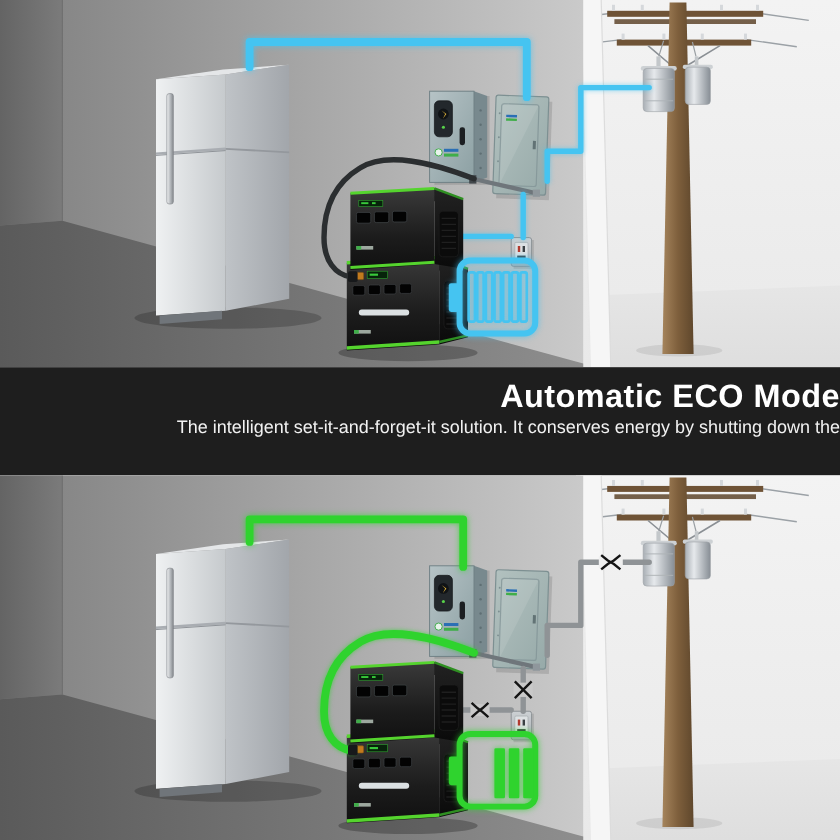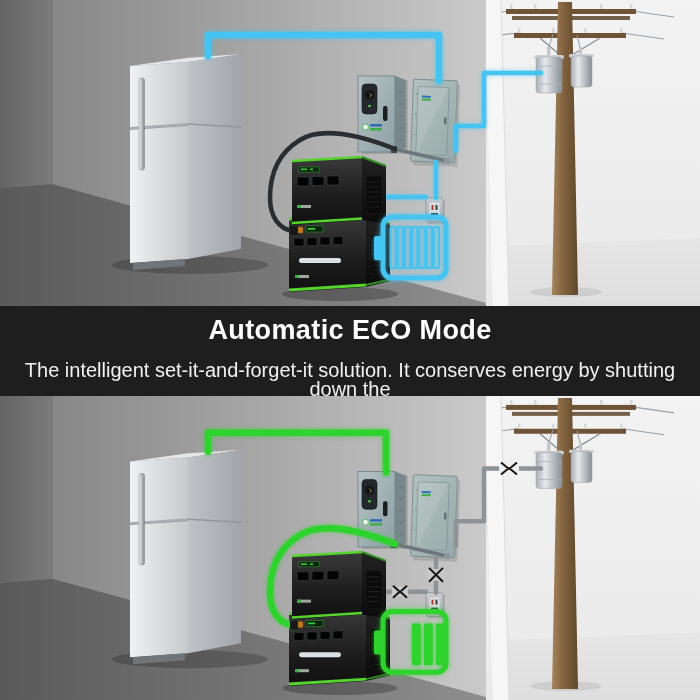--- a/index.html
+++ b/index.html
@@ -6,23 +6,23 @@
   body{width:700px;height:700px;position:relative;overflow:hidden;
        background:#dddddd;font-family:"Liberation Sans",sans-serif}
   .panel{position:absolute;left:0;width:700px;overflow:hidden}
   #panel-top{top:0;height:306px}
   #panel-bottom{top:396px;height:304px}
   .panel svg.scene{display:block;width:700px;height:100%}
 
   
   #banner{position:absolute;left:0;top:306px;width:700px;height:90px;
           background:var(--banner-bg,#1e1e1e);color:var(--banner-text,#fff);
-          text-align:center;overflow:hidden}
+          text-align:right;overflow:hidden}
   .banner-title{font-size:27px;font-weight:bold;margin-top:9px;letter-spacing:.4px}
-  .banner-line{font-size:20px;line-height:19px;color:#f1f1f1;margin-top:15px}
+  .banner-line{font-size:15px;line-height:19px;color:#f1f1f1;margin-top:1px}
   .banner-line:first-of-type{margin-top:7px}
 
   
   .panel-grid  .only-backup{display:none}
   .panel-backup .only-grid{display:none}
 
   
   .panel-grid  .wires{stroke:var(--grid-active,#45c4f1);
        filter:drop-shadow(0 0 2.5px rgba(69,196,241,.75))}
   .panel-backup .wires{stroke:var(--backup-active,#2fd32e);

